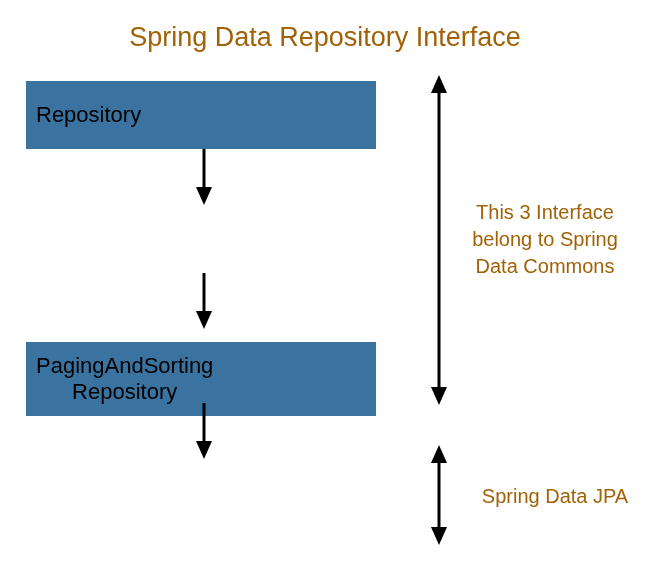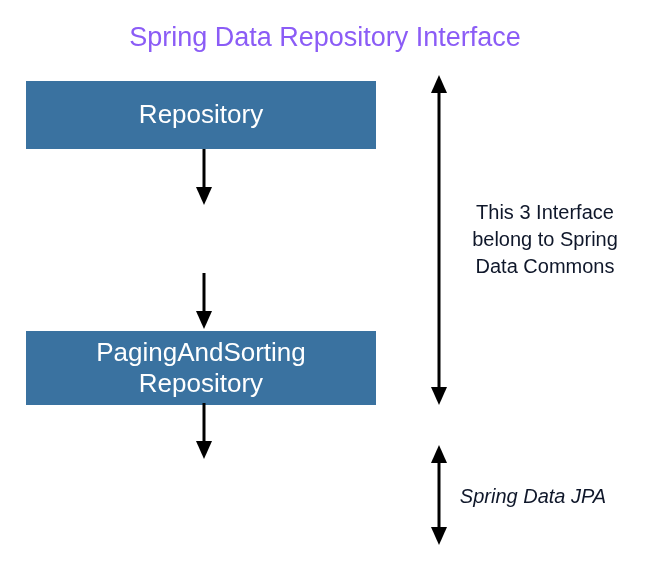--- a/index.html
+++ b/index.html
@@ -11,41 +11,40 @@
       width: 650px;
       height: 576px;
       background: #ffffff;
       font-family: "Segoe UI", Arial, sans-serif;
       position: relative;
     }
     .title {
       text-align: center;
       font-size: 27px;
       font-weight: 400;
-      color: #8b5cf6;
+      color: #a16207;
       padding-top: 22px;
       padding-bottom: 18px;
       width: 100%;
     }
     .diagram-area {
       position: relative;
       width: 100%;
       height: 510px;
     }
     .box {
       position: absolute;
       left: 26px;
       width: 350px;
       height: 68px;
       background: #3a72a0;
-      color: #ffffff;
+      color: #000000;
       display: flex;
       align-items: center;
-      justify-content: center;
-      font-size: 26px;
+      font-size: 22px;
       line-height: 1.2;
       text-align: center;
       padding: 6px 10px;
     }
     .box-multiline {
       white-space: pre-line;
     }
     .arrow-down {
       position: absolute;
       left: 196px;
@@ -56,21 +55,21 @@
     }
     .bracket {
       position: absolute;
       left: 428px;
     }
     .bracket svg {
       display: block;
     }
     .annotation {
       position: absolute;
-      color: #0f172a;
+      color: #a16207;
       font-size: 20px;
       text-align: center;
       line-height: 1.35;
       white-space: pre-line;
     }
   </style>
 </head>
 <body>
 
 <h1 class="title">Spring Data Repository Interface</h1>
@@ -89,21 +88,21 @@
   </div>
 
 
   <div class="arrow-down" style="top: 202px;">
     <svg width="16" height="56" viewBox="0 0 16 56">
       <line x1="8" y1="0" x2="8" y2="40" stroke="#000" stroke-width="3"></line>
       <polygon points="8,56 0,38 16,38" fill="#000"></polygon>
     </svg>
   </div>
 
-  <div class="box box-multiline" style="top: 260px; height: 74px;">
+  <div class="box box-multiline" style="top: 271px; height: 74px;">
     <span>PagingAndSorting
 Repository</span>
   </div>
 
   <div class="arrow-down" style="top: 332px;">
     <svg width="16" height="56" viewBox="0 0 16 56">
       <line x1="8" y1="0" x2="8" y2="40" stroke="#000" stroke-width="3"></line>
       <polygon points="8,56 0,38 16,38" fill="#000"></polygon>
     </svg>
   </div>
@@ -122,15 +121,15 @@
 Data Commons</div>
 
   <div class="bracket" style="top: 374px;">
     <svg width="22" height="100" viewBox="0 0 22 100">
       <line x1="11" y1="14" x2="11" y2="86" stroke="#000" stroke-width="3"></line>
       <polygon points="11,0 3,18 19,18" fill="#000"></polygon>
       <polygon points="11,100 3,82 19,82" fill="#000"></polygon>
     </svg>
   </div>
 
-  <div class="annotation" style="top: 412px; left: 448px; width: 170px; font-style: italic;">Spring Data JPA</div>
+  <div class="annotation" style="top: 412px; left: 470px; width: 170px;">Spring Data JPA</div>
 
 </div>
 
 </body></html>

